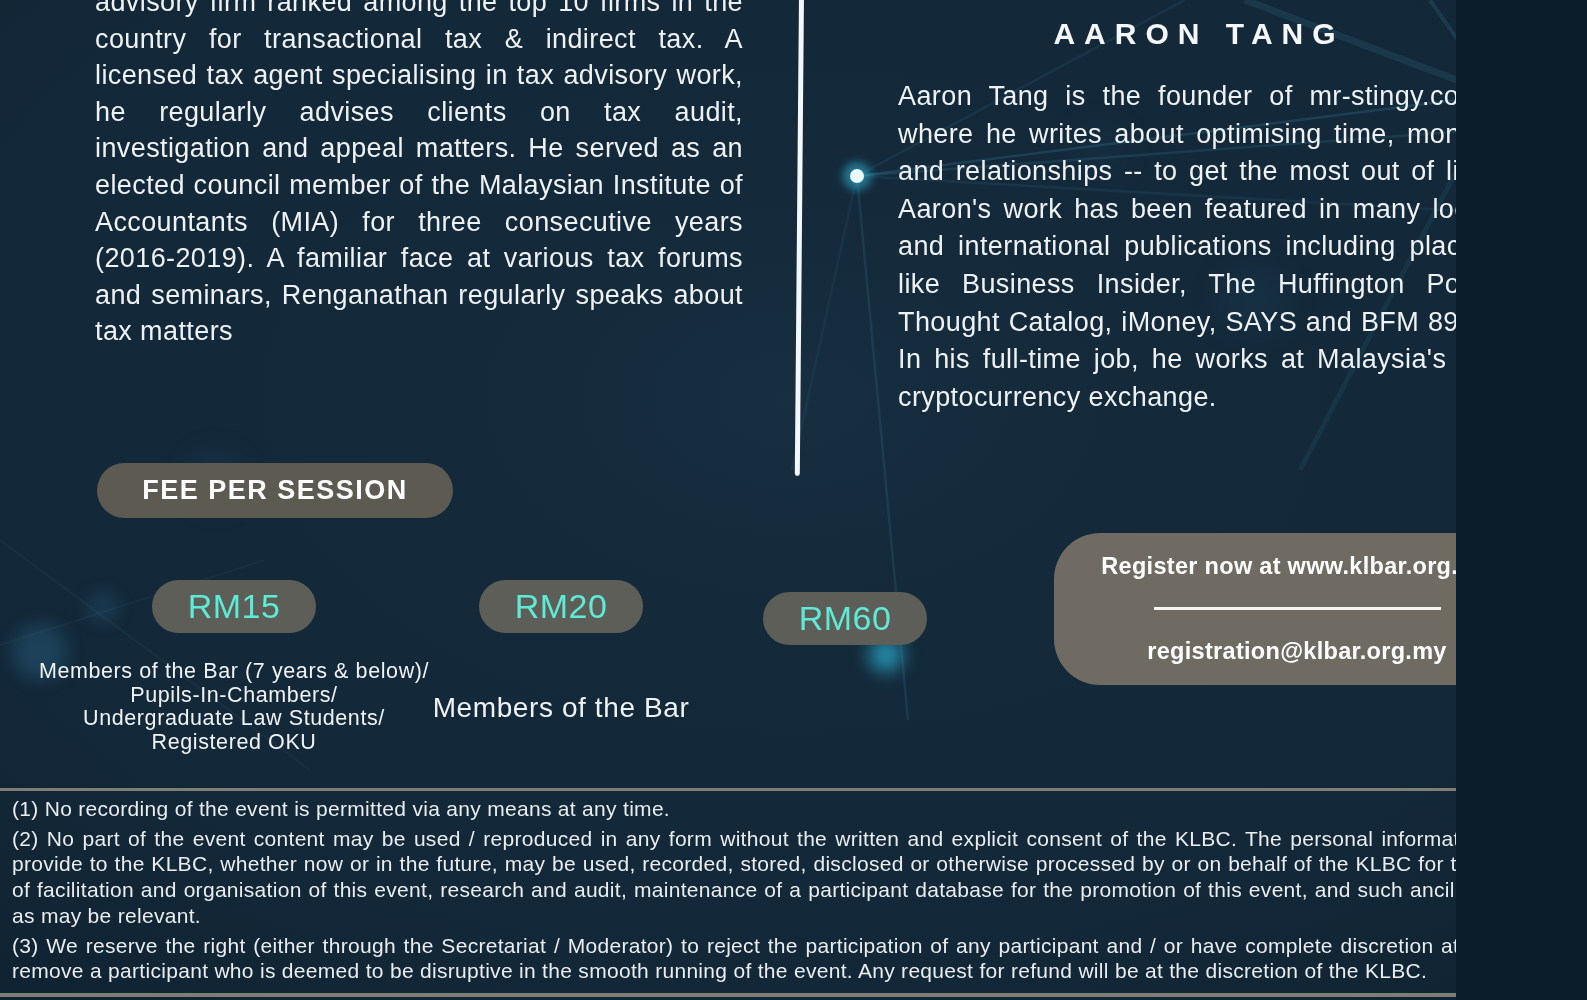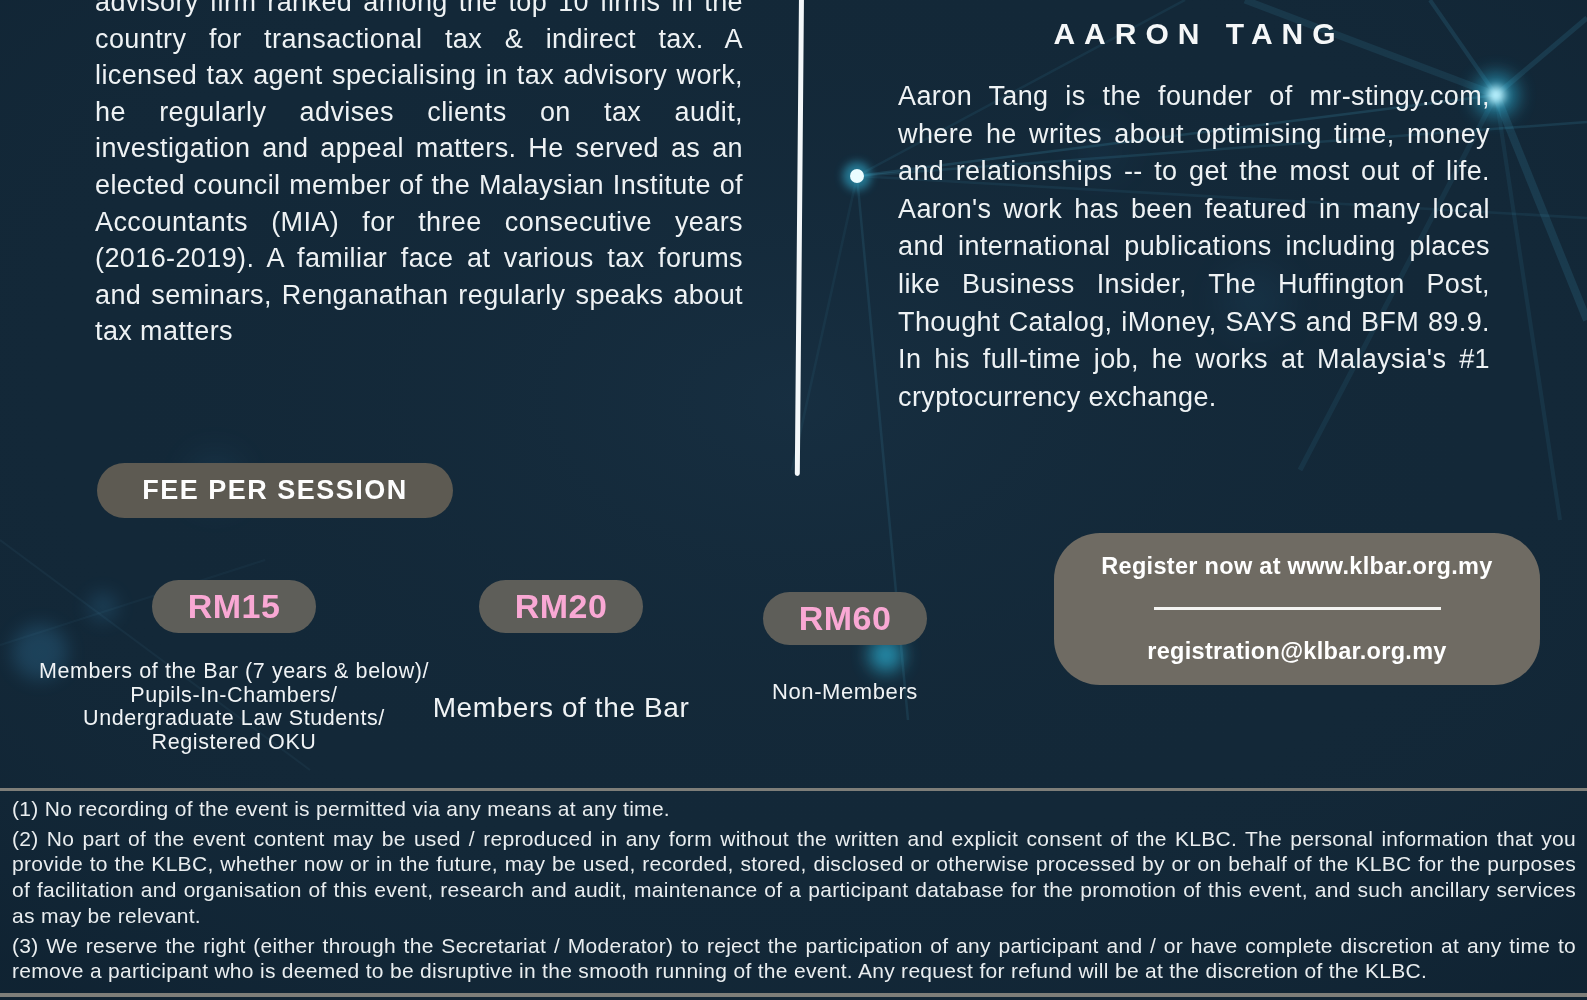--- a/index.html
+++ b/index.html
@@ -1,18 +1,18 @@
 <!DOCTYPE html>
 <html><head>
 <meta charset="utf-8">
 <style>
   html,body{margin:0;padding:0;background:#0b1c2a;}
   .page{
     position:relative;
-    width:1587px;height:1000px;
+    width:1456px;height:1000px;
     overflow:hidden;
     background:#132838;
     font-family:"Liberation Sans",sans-serif;
     color:#eef2f4;
   }
   .bg-svg{position:absolute;inset:0;pointer-events:none;}
 
   
   .bio{
     position:absolute;
@@ -46,21 +46,21 @@
     font-size:27px;font-weight:700;letter-spacing:1.5px;color:#fdfdfd;text-align:right;
   }
   .tier{position:absolute;text-align:center;}
   .tier-1{left:24px;top:580px;width:420px;}
   .tier-2{left:401px;top:580px;width:320px;}
   .tier-3{left:685px;top:580px;width:320px;margin-top:12px;}
   .price-pill{
     display:inline-block;
     background:#5e5e59;border-radius:27px;
     padding:7px 36px;
-    font-size:34px;font-weight:700;color:#f9a8d4;letter-spacing:0.5px;
+    font-size:34px;font-weight:400;color:#5eead4;letter-spacing:0.5px;
   }
   .audience{
     margin:0;margin-top:27px;
     font-size:21.5px;line-height:23.5px;
     white-space:pre-line;
     color:#f0f3f5;letter-spacing:0.6px;font-weight:300;
   }
   .tier-2 .audience{margin-top:63px;font-size:28px;}
   .tier-3 .audience{margin-top:35px;font-size:22px;}
 
@@ -170,21 +170,20 @@
 Registered OKU</p>
   </div>
 
   <div class="tier tier-2">
     <span class="price-pill">RM20</span>
     <p class="audience">Members of the Bar</p>
   </div>
 
   <div class="tier tier-3">
     <span class="price-pill">RM60</span>
-    <p class="audience">Non-Members</p>
   </div>
 
   <div class="register-box">
     <div class="reg-line">Register now at www.klbar.org.my</div>
     <div class="reg-divider"></div>
     <div class="reg-line">registration@klbar.org.my</div>
   </div>
 
   <div class="footer-rule"></div>
   <div class="footer">

